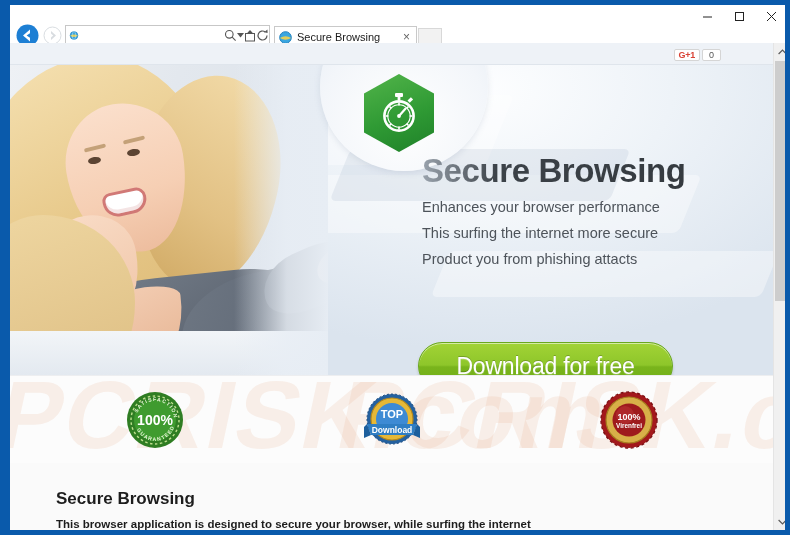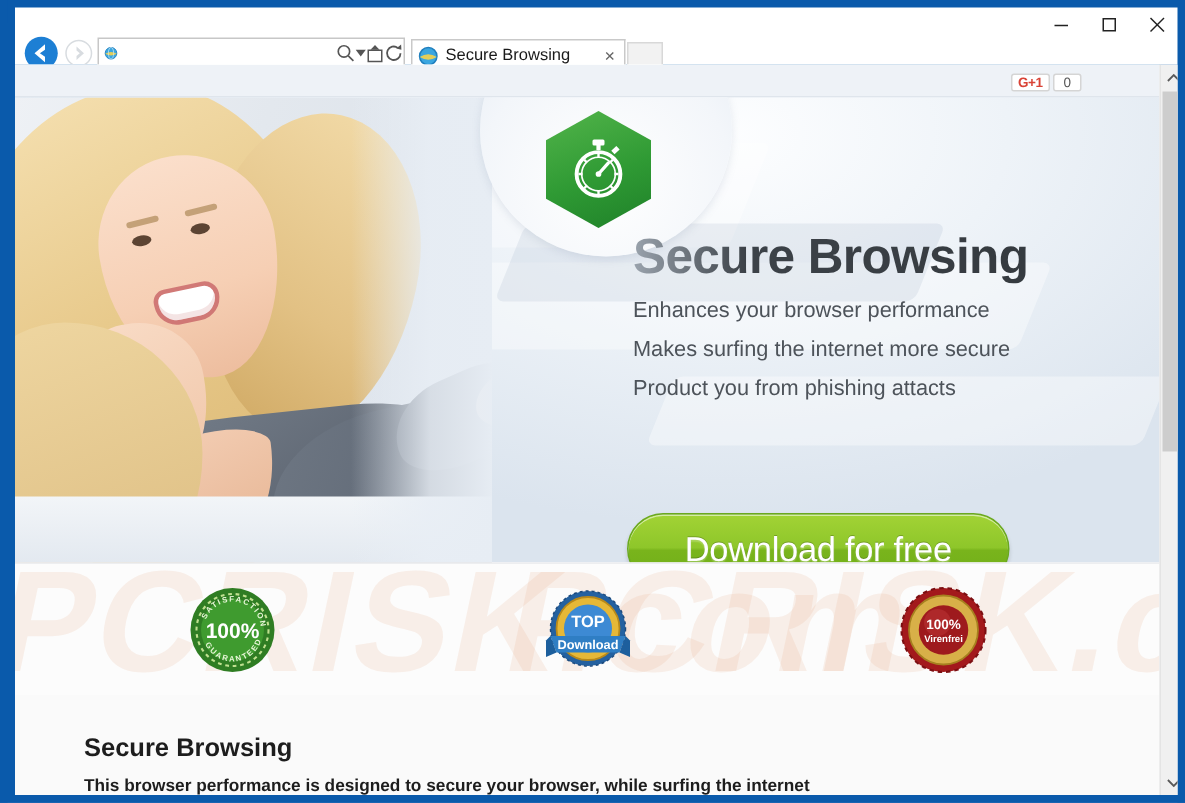--- a/index.html
+++ b/index.html
@@ -499,21 +499,21 @@
             </g>
             <line x1="20" y1="25" x2="26.6" y2="17.6" stroke="#fff" stroke-width="2.2" stroke-linecap="round"></line>
             <circle cx="20" cy="25" r="1.9" fill="#fff"></circle>
           </svg>
         </div>
 
         <div id="hero-text">
           <div id="hero-title">Secure Browsing</div>
           <div id="hero-lines">
             <div class="hero-line">Enhances your browser performance</div>
-            <div class="hero-line">Makes surfing the internet more secure</div>
+            <div class="hero-line">This surfing the internet more secure</div>
             <div class="hero-line">Product you from phishing attacts</div>
           </div>
         </div>
 
         <div id="dlbtn">Download for free</div>
       </div>
 
       <div id="badges">
 
         <div class="wm" style="left:-10px; top:-16px;">PCRISK.com</div>
@@ -563,21 +563,21 @@
             <circle cx="25" cy="24" r="9" fill="#c23a3b" opacity=".45"></circle>
             <text x="29" y="28.5" text-anchor="middle" font-family="Liberation Sans, sans-serif" font-size="9" font-weight="bold" fill="#ffffff">100%</text>
             <text x="29" y="37" text-anchor="middle" font-family="Liberation Sans, sans-serif" font-size="6.4" font-weight="bold" fill="#ffffff">Virenfrei</text>
           </svg>
         </div>
 
       </div>
 
       <div id="bottom">
         <div id="bottom-title">Secure Browsing</div>
-        <div id="bottom-sub">This browser performance is designed to secure your browser, while surfing the internet</div>
+        <div id="bottom-sub">This browser application is designed to secure your browser, while surfing the internet</div>
       </div>
 
     </div>
 
     <div id="scrollbar">
       <div class="sb-arrow" id="sb-up">
         <svg width="9" height="6" viewBox="0 0 9 6">
             <path d="M0.6 5 L4.5 1 L8.4 5" fill="none" stroke="#5a5a5a" stroke-width="1.2"></path>
           </svg>
       </div>

